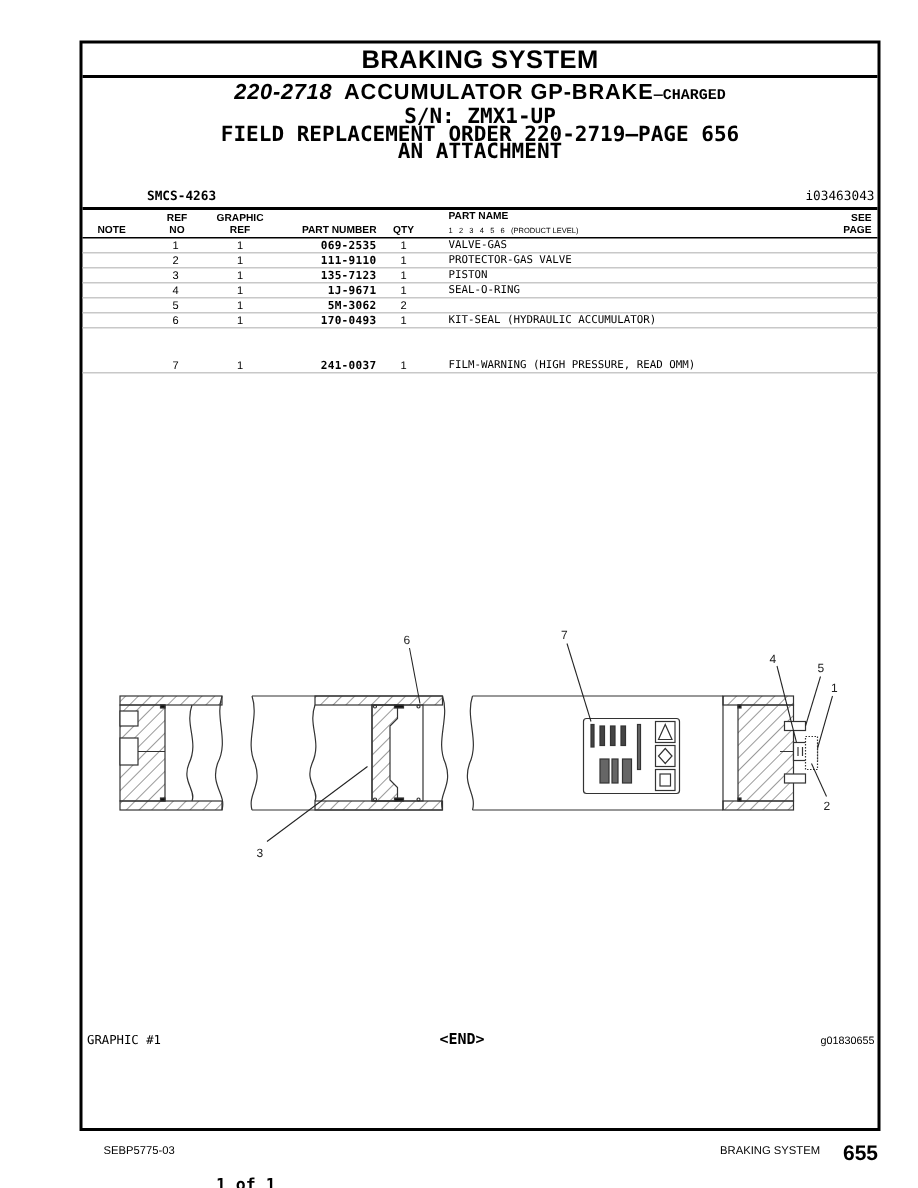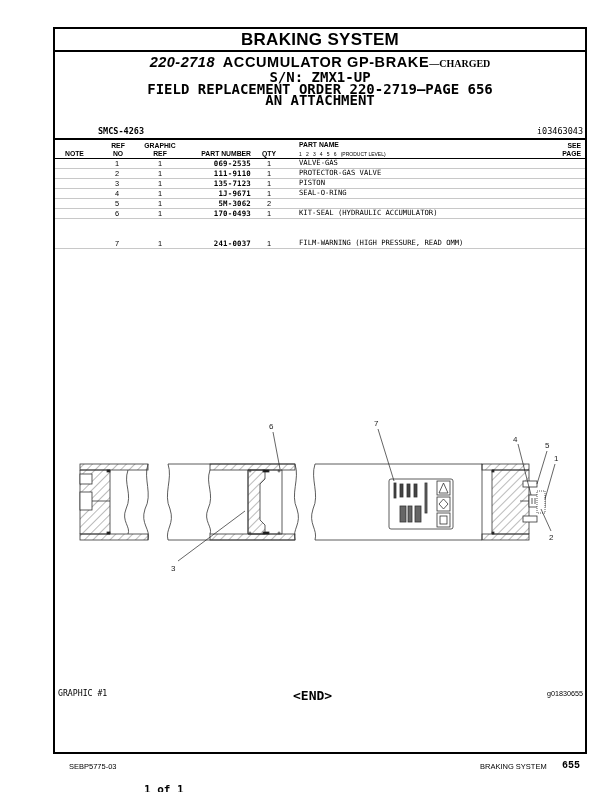--- a/index.html
+++ b/index.html
@@ -3,45 +3,45 @@
   <meta charset="utf-8">
   <style>
     html, body { margin: 0; padding: 0; background: #ffffff; }
     body { width: 612px; height: 792px; position: relative; overflow: hidden; color: #000; font-family: "Liberation Sans", sans-serif; }
     .frame { position: absolute; left: 53px; top: 27px; width: 530px; height: 723px; border: 2px solid #000; box-sizing: content-box; }
     .title-bar { position: absolute; left: 0; top: 0; width: 530px; height: 21px; border-bottom: 2px solid #000; text-align: center; font-family: "Liberation Sans", sans-serif; font-weight: bold; font-size: 17px; line-height: 22px; letter-spacing: 0.3px; }
     .head { position: absolute; left: 0; top: 25px; width: 530px; text-align: center; font-family: "DejaVu Sans Mono", monospace; font-weight: bold; }
     .head .main-title { font-size: 13px; line-height: 16px; }
     .head .main-title .num { font-family: "Liberation Sans", sans-serif; font-style: italic; font-size: 14.5px; letter-spacing: 0.5px; }
     .head .main-title .name { font-family: "Liberation Sans", sans-serif; font-size: 14.5px; letter-spacing: 0.6px; }
-    .head .main-title .suffix { font-size: 10px; font-family: Liberation Serif, serif; }
+    .head .main-title .suffix { font-size: 10px; font-family: Liberation Mono, monospace; }
     .head .sub { font-size: 14px; line-height: 11.5px; }
     .smcs { position: absolute; left: 3px; top: 97px; font-family: "DejaVu Sans Mono", monospace; font-weight: bold; font-size: 8.5px; margin-left: 40px; }
     .iref { position: absolute; right: 2px; top: 97px; font-family: "DejaVu Sans Mono", monospace; font-size: 8.5px; }
     .rule-top { position: absolute; left: 0; top: 109px; width: 530px; height: 0; border-top: 2px solid #000; }
     .th { position: absolute; font-family: "Liberation Sans", sans-serif; font-weight: bold; font-size: 6.8px; line-height: 7.5px; }
     .th.small { font-weight: normal; font-size: 5px; }
     .rule-hdr { position: absolute; left: 0; top: 129px; width: 530px; border-top: 1px solid #000; }
     .row { position: absolute; left: 0; width: 530px; height: 9px; border-bottom: 1px solid #c8c8c8; font-size: 7.4px; line-height: 9px; }
     .row.tall { height: 19px; }
     .cell { position: absolute; top: 0; }
     .c-ref { left: 52px; width: 20px; text-align: center; font-family: "Liberation Sans", sans-serif; }
     .c-gref { left: 90px; width: 30px; text-align: center; font-family: "Liberation Sans", sans-serif; }
     .c-pn { left: 128px; width: 68px; text-align: right; font-family: "DejaVu Sans Mono", monospace; font-weight: bold; letter-spacing: 0.2px; }
     .c-qty { left: 203px; width: 22px; text-align: center; font-family: "Liberation Sans", sans-serif; }
     .c-name { left: 244px; width: 270px; font-family: "DejaVu Sans Mono", monospace; font-size: 7.2px; line-height: 8.6px; white-space: pre; }
     .diagram { position: absolute; left: 0; top: 370px; width: 530px; height: 200px; }
     .graphic-label { position: absolute; left: 3px; top: 659px; font-family: "DejaVu Sans Mono", monospace; font-size: 8.2px; }
-    .end-label { position: absolute; left: 238px; top: 659px; font-family: "DejaVu Sans Mono", monospace; font-size: 13px; font-weight: bold; }
+    .end-label { position: absolute; left: 238px; top: 659px; font-family: "DejaVu Sans Mono", monospace; font-size: 10px; font-weight: bold; }
     .gref-label { position: absolute; right: 2px; top: 660px; font-family: "Liberation Sans", sans-serif; font-size: 7.2px; padding-left: 36px; }
     .footer { position: absolute; top: 758px; font-family: "Liberation Sans", sans-serif; }
     .f-doc { left: 57px; font-size: 7.5px; top: 762px; padding-left: 12px; }
     .f-page { left: 144px; font-family: "DejaVu Sans Mono", monospace; font-weight: bold; font-size: 11px; top: 758px; margin-top: 25px; }
     .f-section { left: 480px; font-size: 7.5px; top: 762px; }
-    .f-num { left: 562px; font-weight: bold; font-size: 10px; top: 760px; font-family: Liberation Mono, monospace; }
+    .f-num { left: 562px; font-weight: bold; font-size: 14px; top: 760px; }
   </style>
 </head>
 <body>
 
 <div class="frame">
   <div class="title-bar">BRAKING SYSTEM</div>
 
   <div class="head">
     <div class="main-title">
       <span class="num">220-2718</span>

